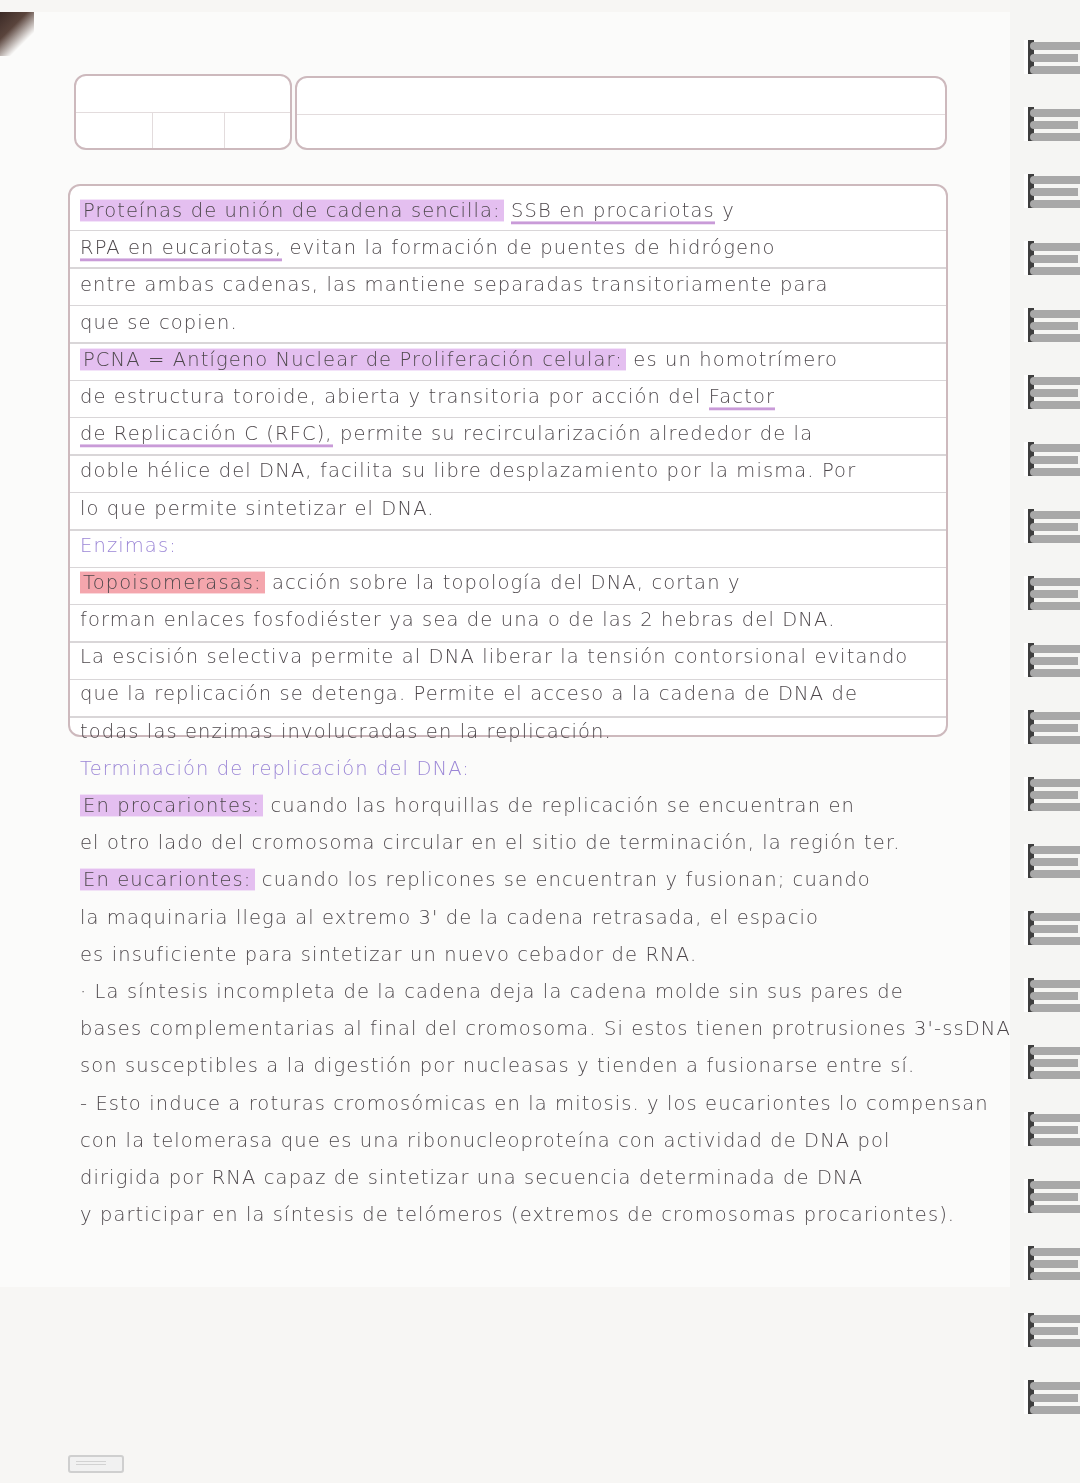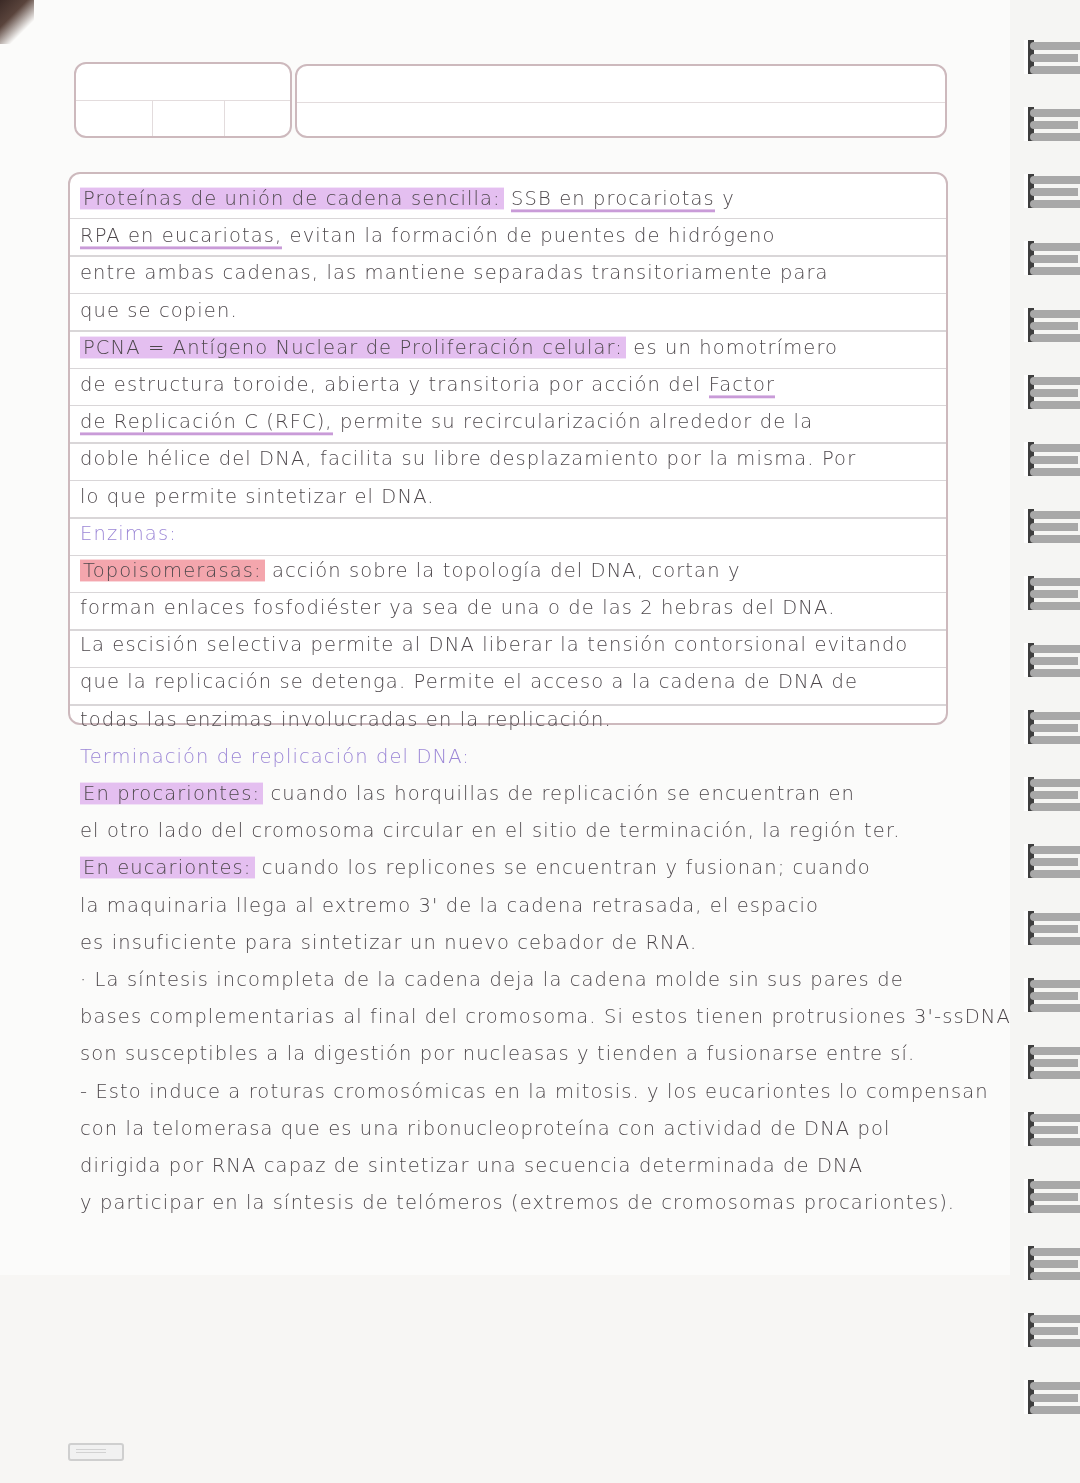--- a/index.html
+++ b/index.html
@@ -8,21 +8,21 @@
     background: #f7f6f4;
     font-family: "DejaVu Sans", sans-serif;
     position: relative;
     color: #4a4548;
   }
   .corner-shadow {
     position: absolute; left: 0; top: 0; width: 34px; height: 44px;
     background: linear-gradient(135deg, #3b2a26 0%, #5a443c 35%, rgba(247,246,244,0) 70%);
   }
   .page {
-    position: absolute; left: 0; top: 0; width: 1010px; height: 1275px;
+    position: absolute; left: 0; top: 12px; width: 1010px; height: 1275px;
     background: #fbfbfa;
   }
   
   .hdr-box {
     position: absolute; border: 2px solid #cdb9bd; border-radius: 12px; background: #fff;
   }
   .hdr-left { left: 74px; top: 62px; width: 218px; height: 76px; }
   .hdr-right { left: 295px; top: 64px; width: 652px; height: 74px; }
   .hdr-hline { position: absolute; left: 0; right: 0; top: 36px; height: 1px; background: #e3dcdd; }
   .hdr-vline { position: absolute; top: 37px; bottom: 0; width: 1px; background: #e3dcdd; }

